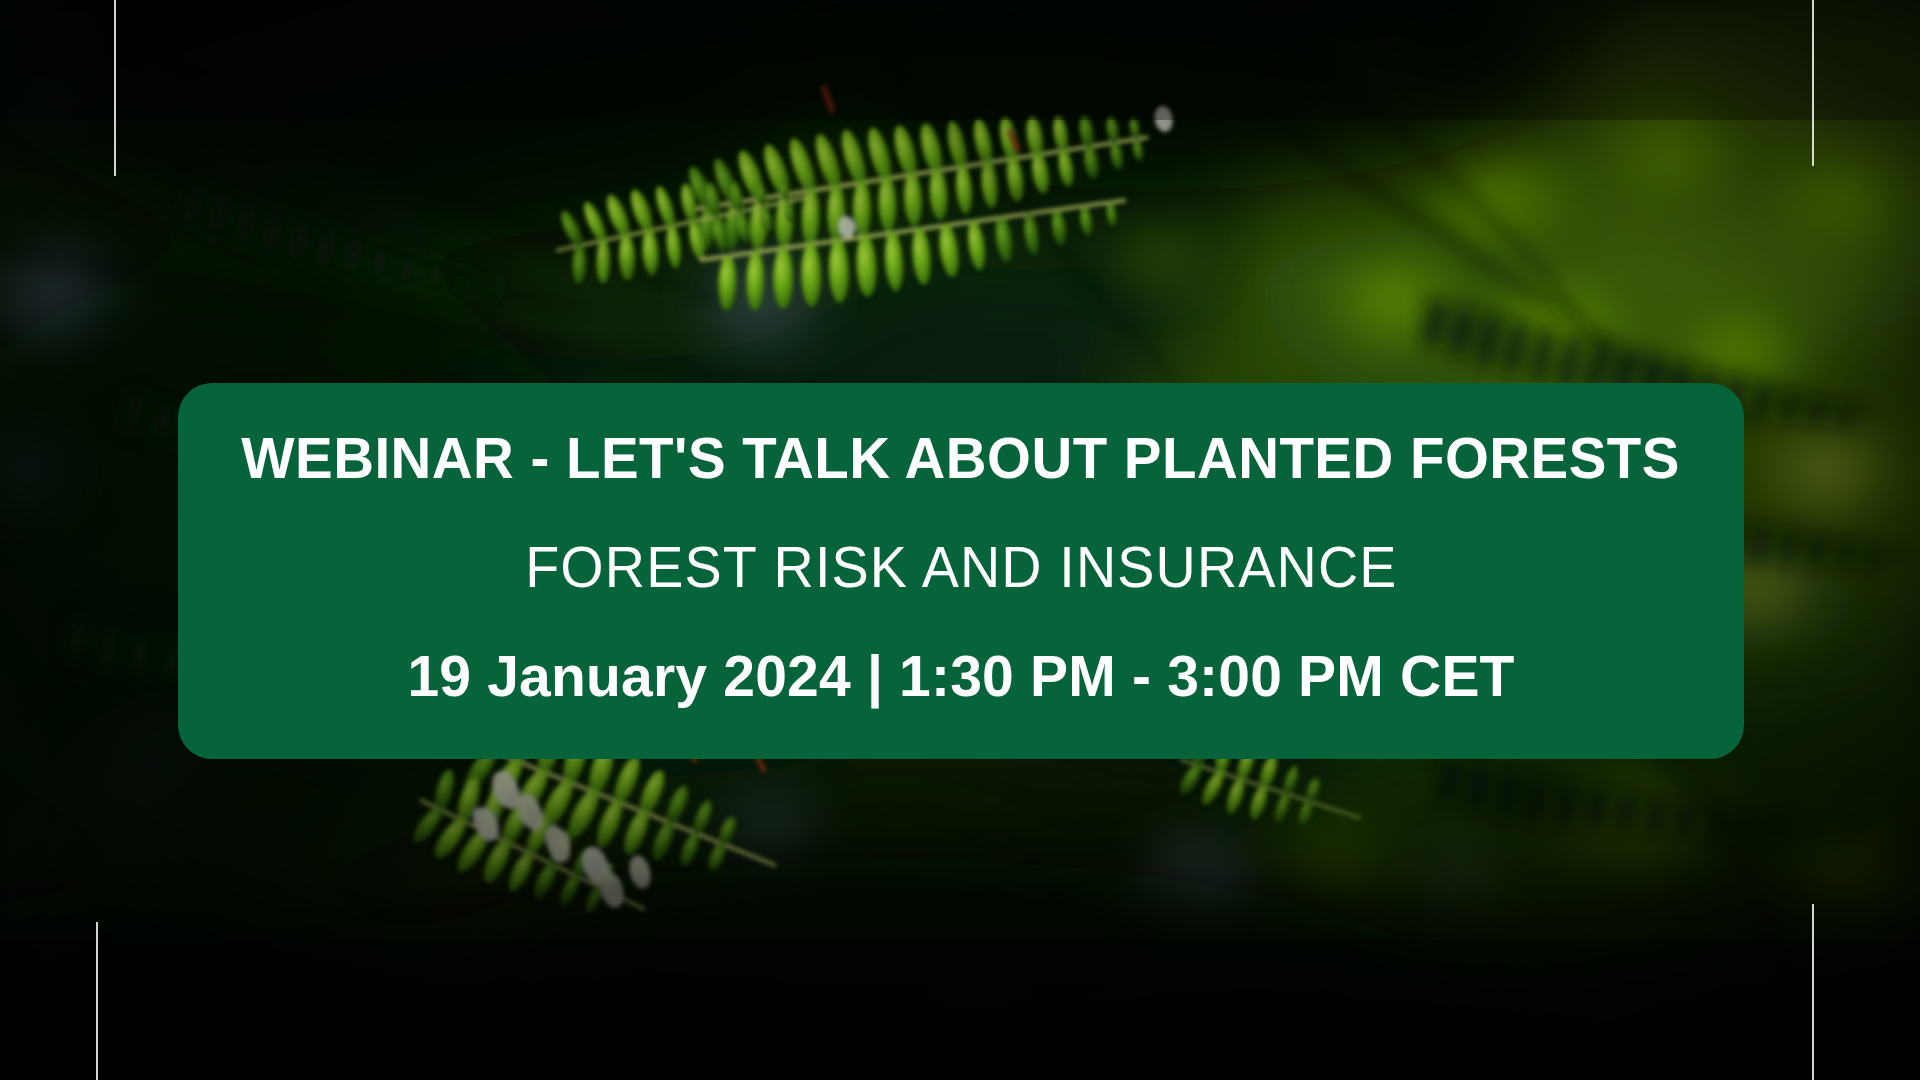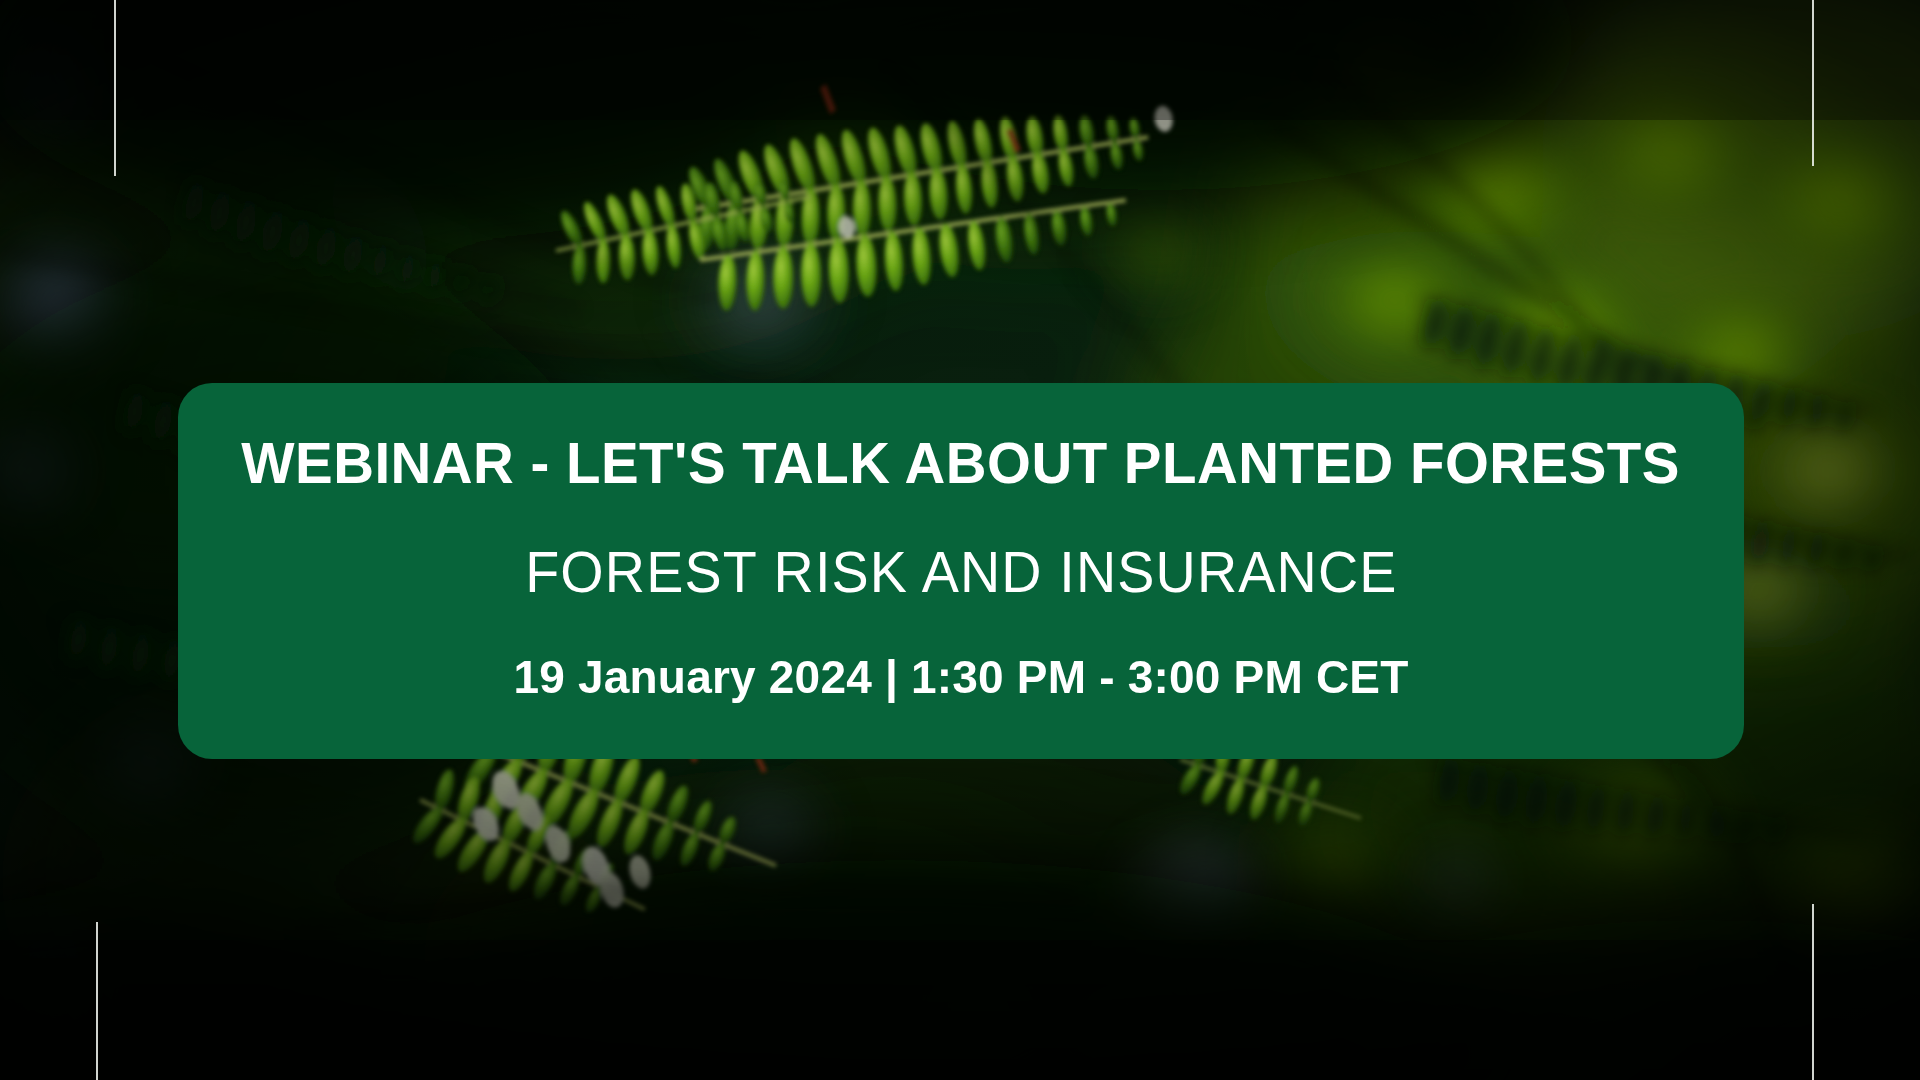--- a/index.html
+++ b/index.html
@@ -74,21 +74,21 @@
     transform: scaleX(0.99);
   }
   #headline-secondary {
     font-size: 58px;
     font-weight: 300;
     letter-spacing: 1.2px;
     margin-bottom: 50px;
     transform: scaleX(0.96);
   }
   #headline-datetime {
-    font-size: 46px;
+    font-size: 57px;
     font-weight: 700;
     letter-spacing: 0.2px;
   }
 
   
   #hashtag {
     position: absolute;
     left: 0;
     top: 862px;
     width: 1744px;

